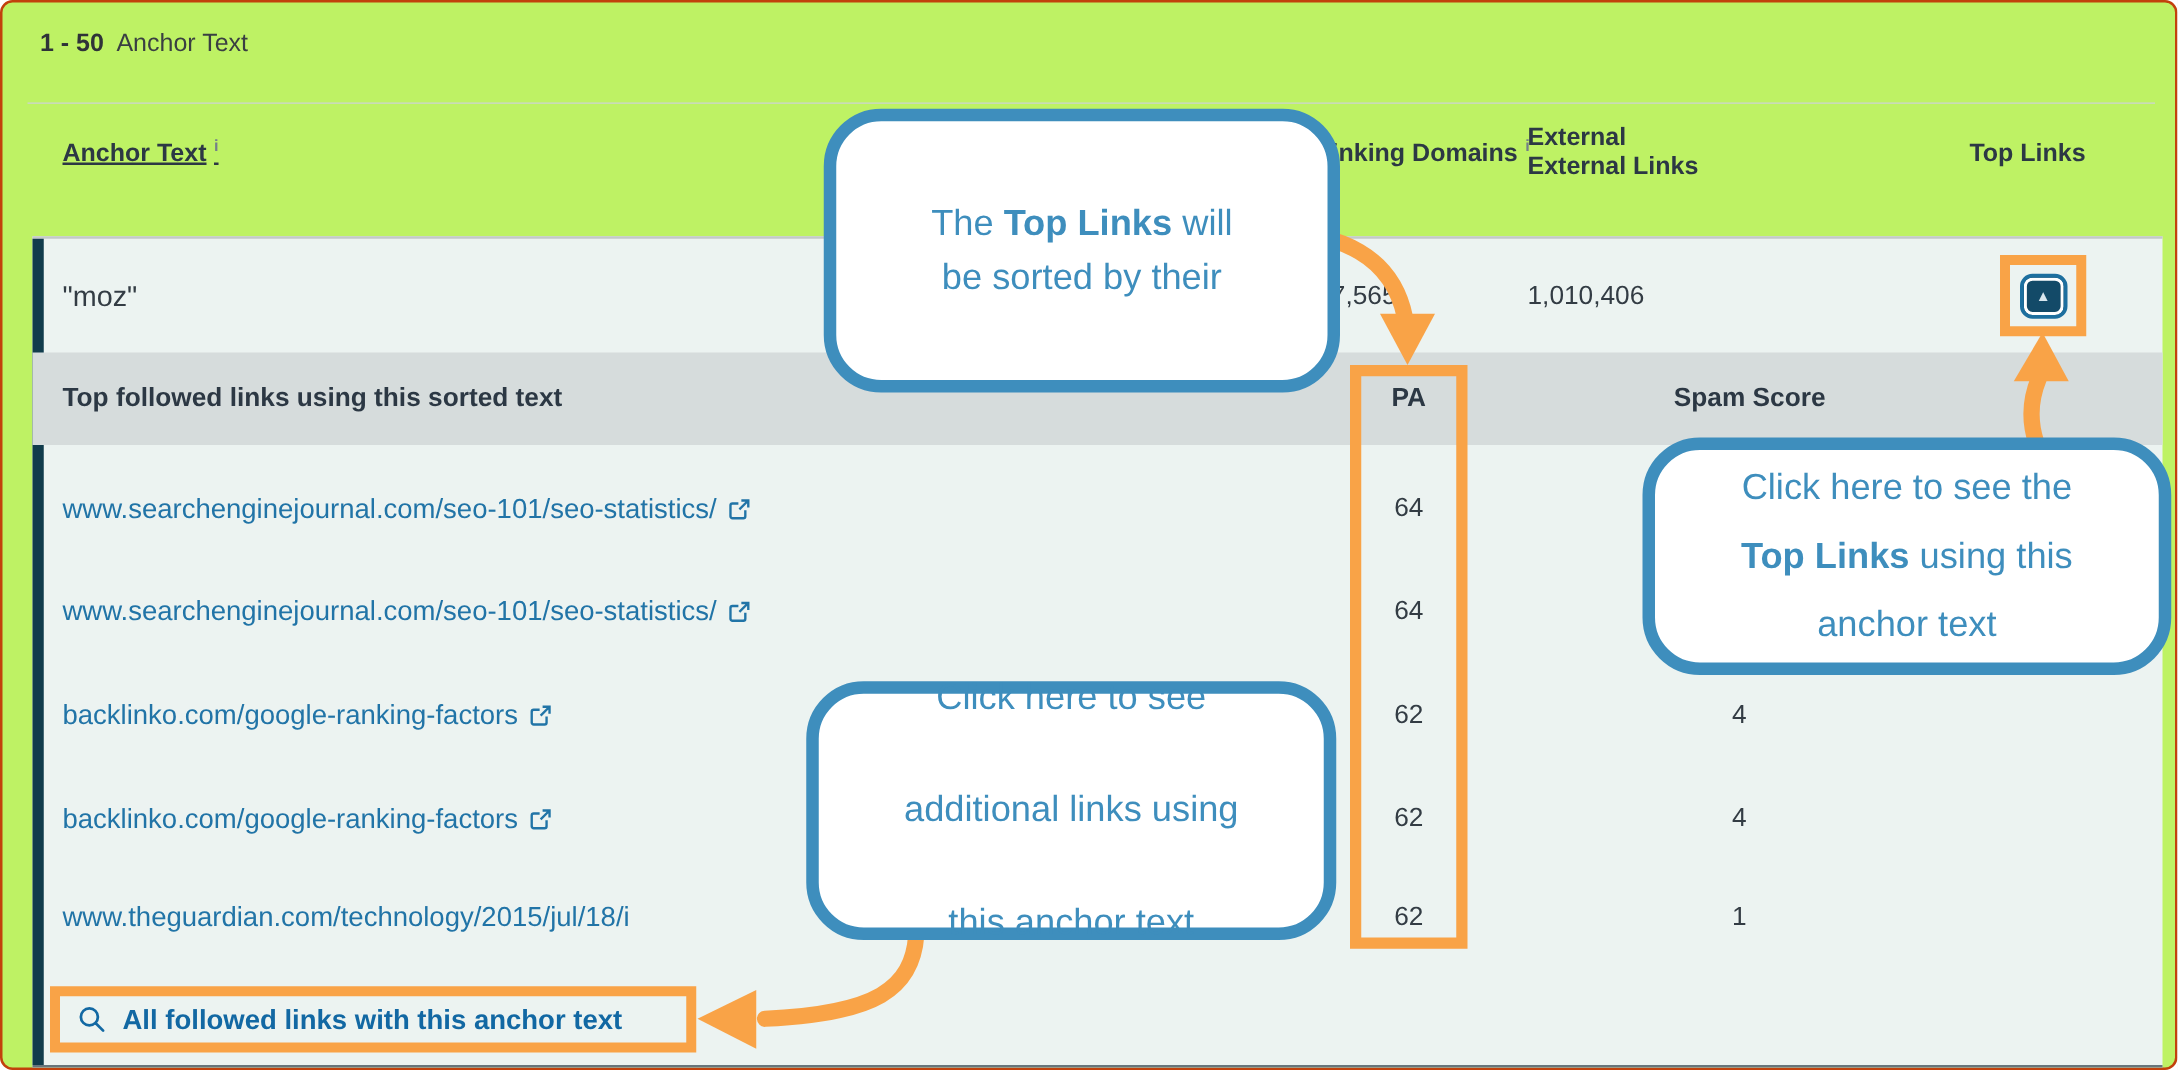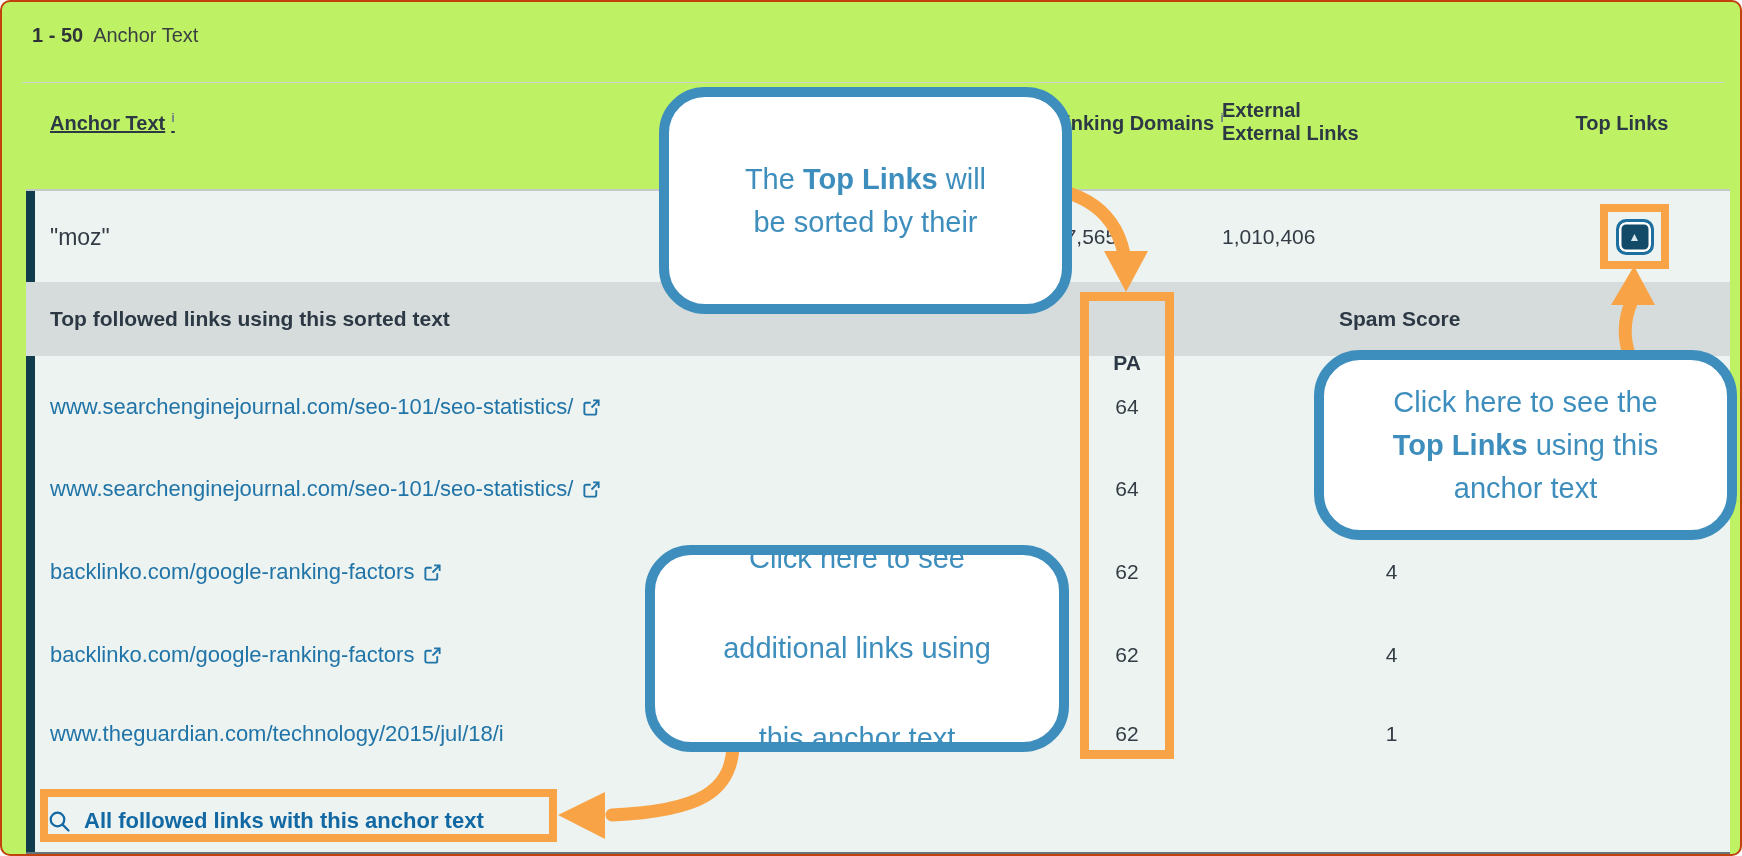--- a/index.html
+++ b/index.html
@@ -37,33 +37,33 @@
   .bold{font-weight:bold;}
   
   .tl-box{left:1574px;top:13px;width:69px;height:65px;border:8px solid #f9a347;box-sizing:border-box;display:flex;align-items:center;justify-content:center;}
   .tl-btn{width:38px;height:36px;border-radius:10px;background:#134a68;border:3px solid #1d6f9f;
     box-shadow:inset 0 0 0 2.5px #ffffff;box-sizing:border-box;display:flex;align-items:center;justify-content:center;cursor:pointer;padding:0;}
   .tl-btn span{color:#d8e6ee;font-size:12px;line-height:12px;}
   
   .pa-box{left:1054px;top:101px;width:94px;height:467px;border:9px solid #f9a347;box-sizing:border-box;}
   .footer-box{
     left:14px;top:598px;width:517px;height:53px;border:8px solid #f9a347;box-sizing:border-box;
-    display:flex;align-items:flex-end;gap:12px;cursor:pointer;
+    display:flex;align-items:center;gap:12px;padding-left:14px;cursor:pointer;
   }
   .footer-label{font-size:22px;font-weight:bold;color:#1268a3;white-space:nowrap;}
   
   .callout{
     border:10px solid #3e8ebd;border-radius:46px;background:#ffffff;box-sizing:border-box;
     display:flex;flex-direction:column;align-items:center;justify-content:center;
     font-size:29px;line-height:43px;color:#3e8ebd;text-align:center;z-index:40;margin-left:45px;
   }
   .callout b{font-weight:bold;color:#3e8ebd;}
   .co1{left:612px;top:85px;width:413px;height:227px;}
   .co2{left:598px;top:543px;width:424px;height:207px;gap:47px;}
-  .co3{left:1267px;top:348px;width:423px;height:190px;}
+  .co3{left:1267px;top:348px;width:423px;height:190px;gap:12px;}
   .arrows{left:0;top:0;width:1742px;height:856px;z-index:30;pointer-events:none;}
   .ext-float{left:1004px;}
   svg.exticon{display:block;}
 </style>
 </head>
 <body>
 
 <div class="canvas">
 
   <div class="abs range-line">
@@ -95,21 +95,21 @@
     </div>
 
     <div class="abs tl-box">
       <button class="tl-btn">
         <span>▲</span>
       </button>
     </div>
 
     <div class="abs row grayband">
       <div class="rowcell band-title">Top followed links using this sorted text</div>
-      <div class="rowcell pa-col band-title" style="font-size:21px;margin-top:44px;">PA</div>
+      <div class="rowcell pa-col band-title" style="font-size:21px;">PA</div>
       <div class="rowcell spam-head">Spam Score</div>
     </div>
 
     <div class="abs row lrow" style="top:175px;">
       <a class="rowcell url" href="#">
         <span>www.searchenginejournal.com/seo-101/seo-statistics/</span>
         <svg class="exticon" width="19" height="19" viewBox="0 0 24 24">
             <path d="M18 13v6a2 2 0 0 1-2 2H5a2 2 0 0 1-2-2V8a2 2 0 0 1 2-2h6" fill="none" stroke="#2174a7" stroke-width="2.4"></path>
             <path d="M14 3h7v7M21 3l-9 9" fill="none" stroke="#2174a7" stroke-width="2.4"></path>
           </svg>

